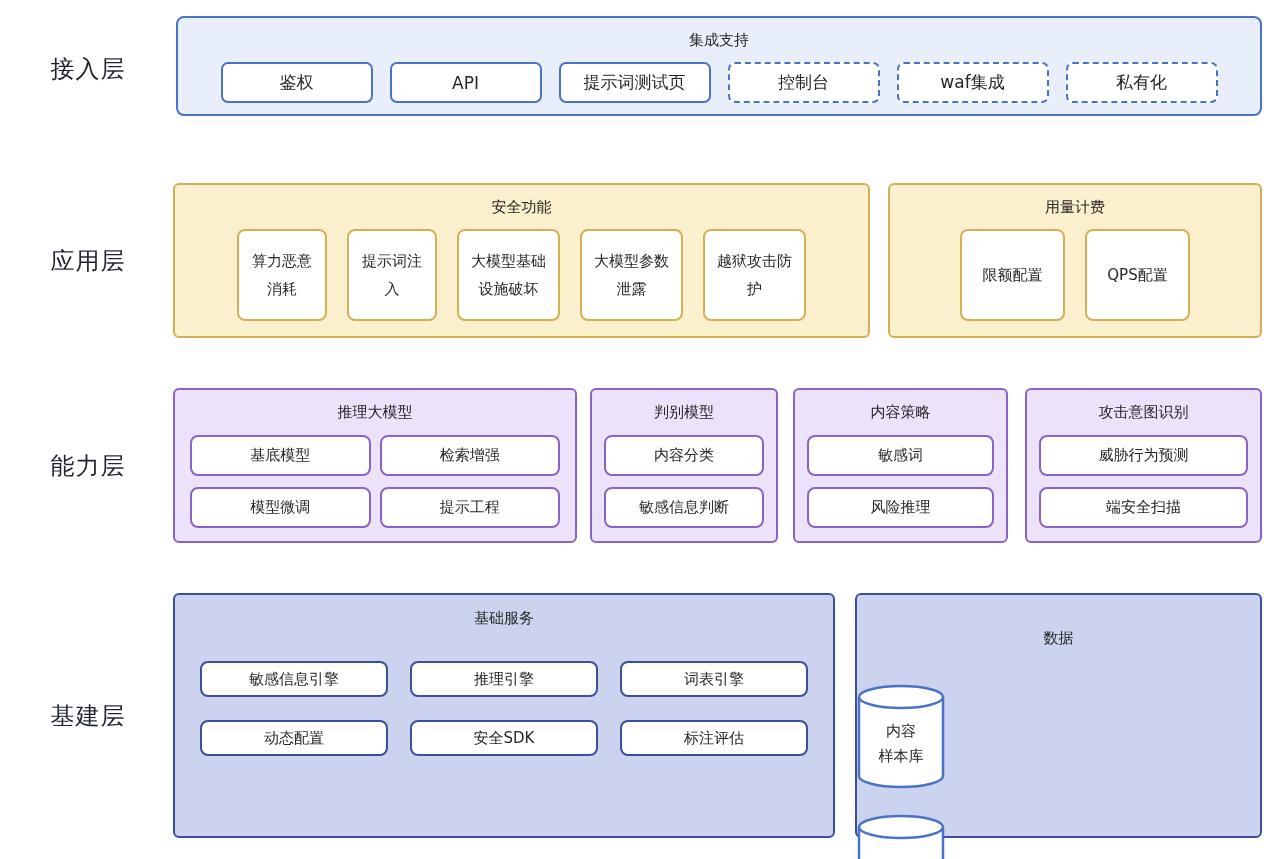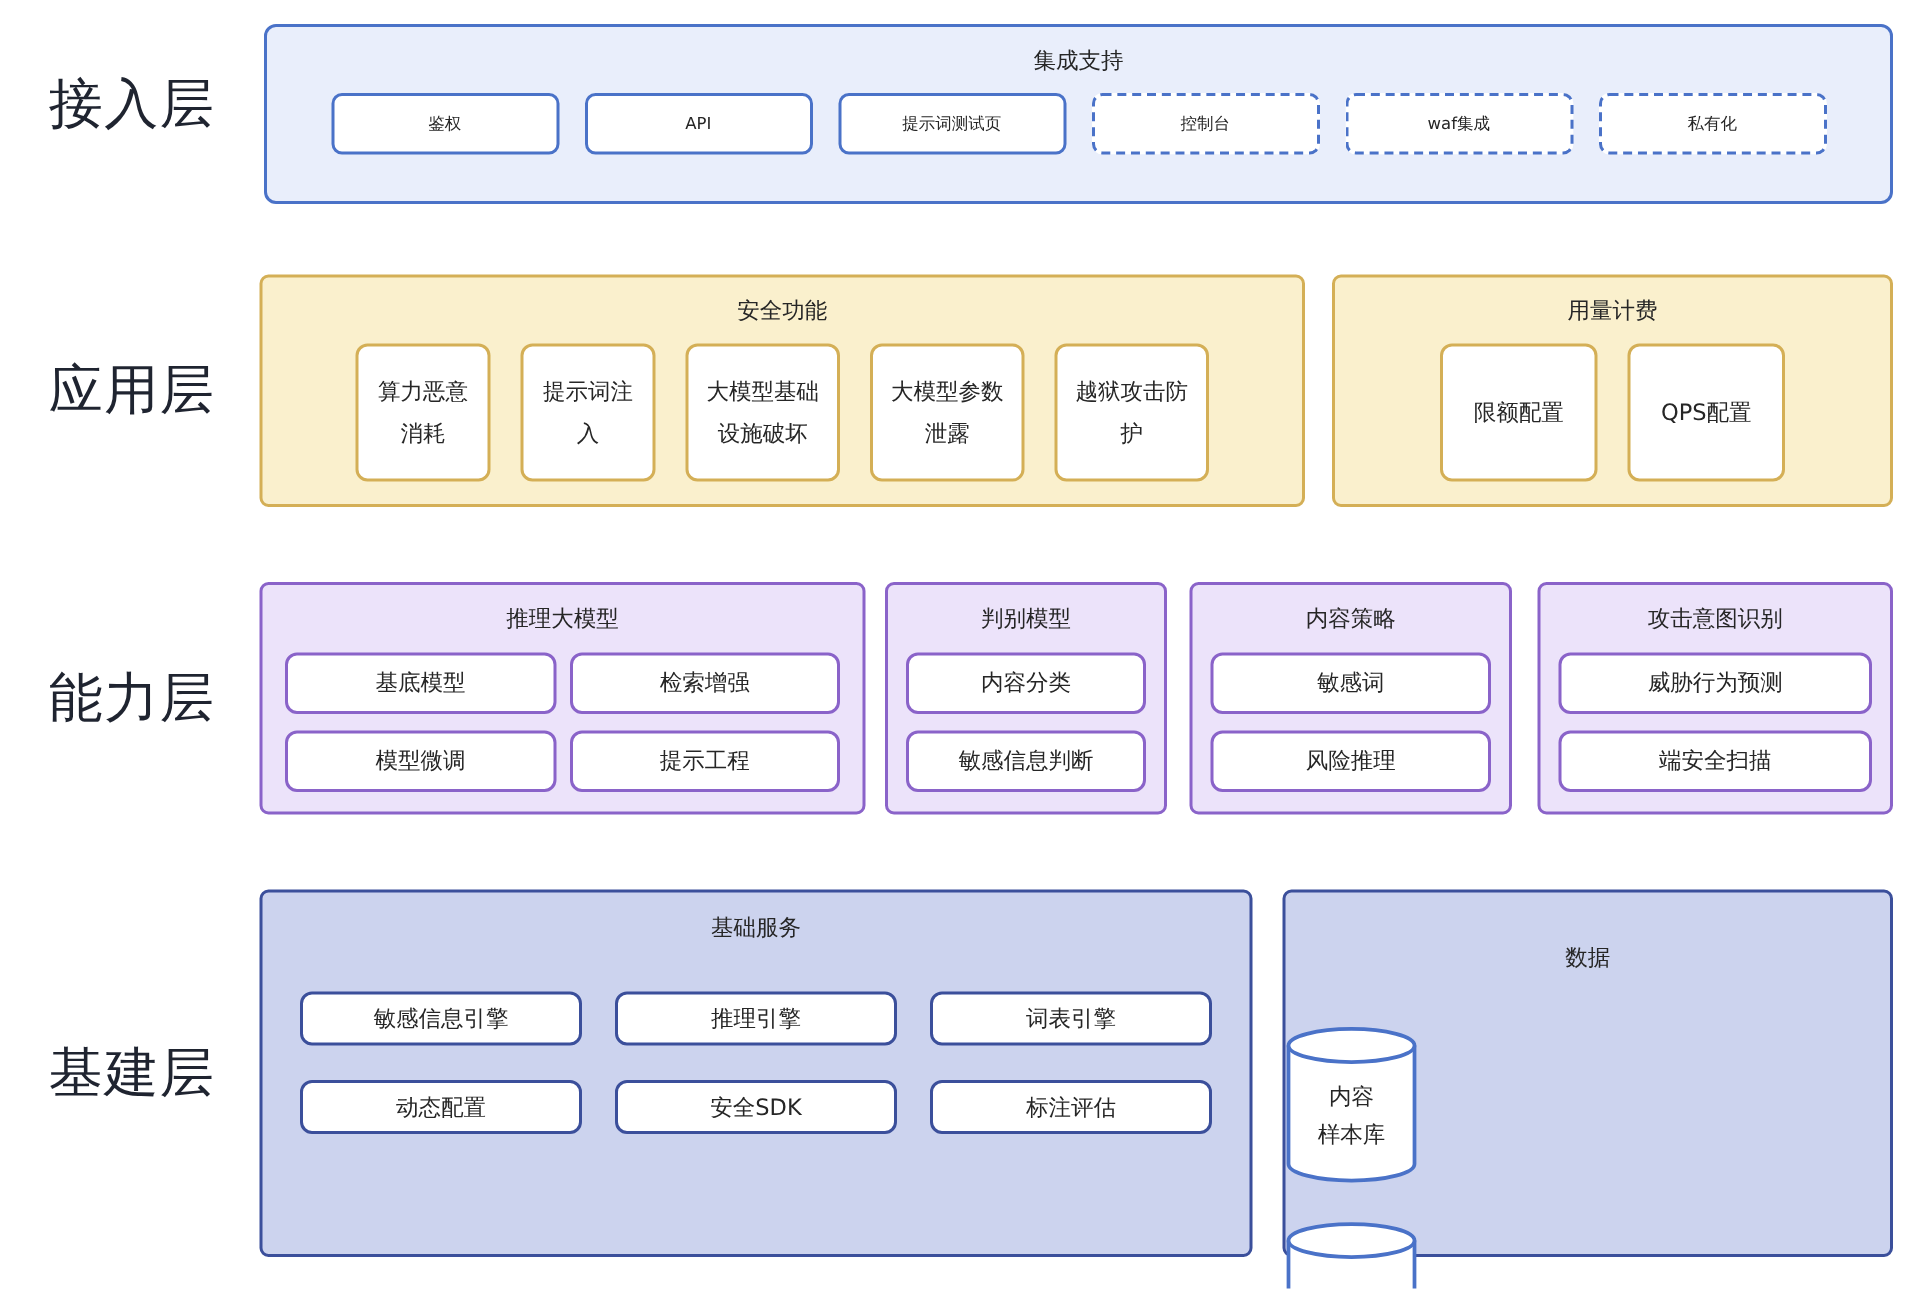--- a/index.html
+++ b/index.html
@@ -20,46 +20,46 @@
     width: 1280px; height: 859px;
     font-family: "DejaVu Sans", "Liberation Sans", sans-serif;
     color: var(--text);
   }
   .canvas { position: relative; width: 1280px; height: 859px; overflow: hidden; }
 
   
   .layer-label {
     position: absolute; left: 0; width: 176px;
     display: flex; align-items: center; justify-content: center;
-    font-size: 36px; color: #1f2430; letter-spacing: 1px;
+    font-size: 24px; color: #1f2430; letter-spacing: 1px;
   }
   .ll-access { top: 16px;  height: 106px; }
   .ll-app    { top: 183px; height: 155px; }
   .ll-cap    { top: 388px; height: 155px; }
   .ll-infra  { top: 593px; height: 245px; }
 
   
   .panel { position: absolute; border-radius: 6px; }
   .panel-title { text-align: center; font-size: 15px; color: var(--text); }
 
   
   .p-access {
-    left: 176px; top: 16px; width: 1086px; height: 120px;
+    left: 176px; top: 16px; width: 1086px; height: 100px;
     background: var(--access-fill); border: 2px solid var(--access-border);
     border-radius: 8px;
   }
   .p-access .panel-title { padding-top: 13px; }
   .access-row {
     display: flex; justify-content: center; gap: 17px; margin-top: 12px;
   }
   .access-box {
     width: 152px; height: 41px; background: var(--node-fill);
     border: 2px solid var(--access-border); border-radius: 7px;
     display: flex; align-items: center; justify-content: center;
-    font-size: 11px;
+    font-size: 17px;
   }
   .access-box.dashed { border-style: dashed; }
 
   
   .p-security {
     left: 173px; top: 183px; width: 697px; height: 155px;
     background: var(--app-fill); border: 2px solid var(--app-border);
   }
   .p-billing {
     left: 888px; top: 183px; width: 374px; height: 155px;

